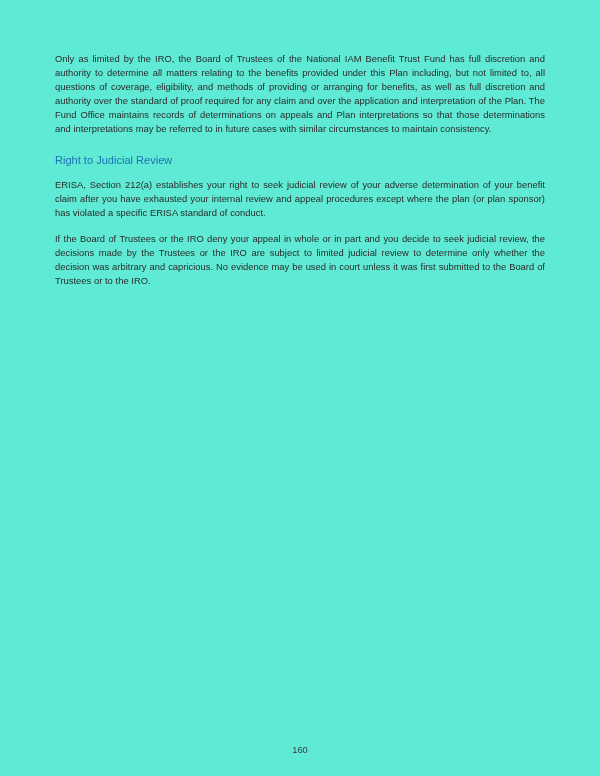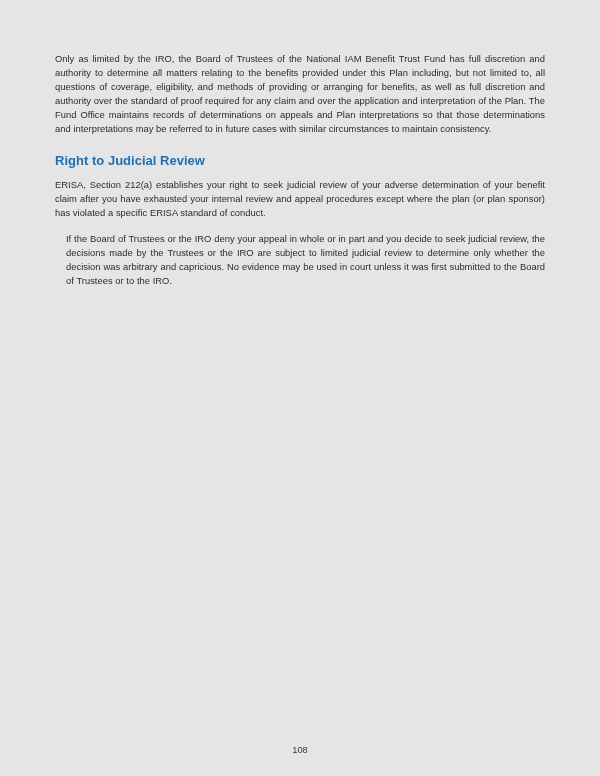--- a/index.html
+++ b/index.html
@@ -11,21 +11,21 @@
     width: 600px;
     height: 776px;
     position: relative;
     font-family: "Liberation Sans", sans-serif;
     -webkit-font-smoothing: antialiased;
   }
 
   .page {
     position: absolute;
     inset: 0;
-    background: #e5e5e5;
+    background: #5eead4;
   }
 
   .content {
     position: absolute;
     left: 55px;
     top: 52px;
     width: 490px;
   }
 
   .body-para {
@@ -34,28 +34,27 @@
     line-height: 13.9px;
     color: #2b2b2b;
     text-align: justify;
     text-justify: inter-word;
     letter-spacing: 0.01px;
     word-spacing: 0.1px;
   }
 
   .body-para:last-child {
     margin-bottom: 0;
-    margin-left: 11px;
   }
 
   .section-heading {
     margin: 0 0 11px 0;
-    font-size: 13px;
+    font-size: 11px;
     line-height: 13px;
-    font-weight: bold;
+    font-weight: normal;
     color: #1f6fb5;
     letter-spacing: 0.02px;
     text-align: left;
   }
 
   .spacer-before-heading {
     height: 7px;
   }
 
   .page-number {
@@ -81,15 +80,15 @@
     <div class="spacer-before-heading"></div>
 
     <h2 class="section-heading">Right to Judicial Review</h2>
 
     <p class="body-para">ERISA, Section 212(a) establishes your right to seek judicial review of your adverse determination of your benefit claim after you have exhausted your internal review and appeal procedures except where the plan (or plan sponsor) has violated a specific ERISA standard of conduct.</p>
 
     <p class="body-para">If the Board of Trustees or the IRO deny your appeal in whole or in part and you decide to seek judicial review, the decisions made by the Trustees or the IRO are subject to limited judicial review to determine only whether the decision was arbitrary and capricious. No evidence may be used in court unless it was first submitted to the Board of Trustees or to the IRO.</p>
 
   </div>
 
-  <div class="page-number">108</div>
+  <div class="page-number">160</div>
 
 </div>
 
 </body></html>

